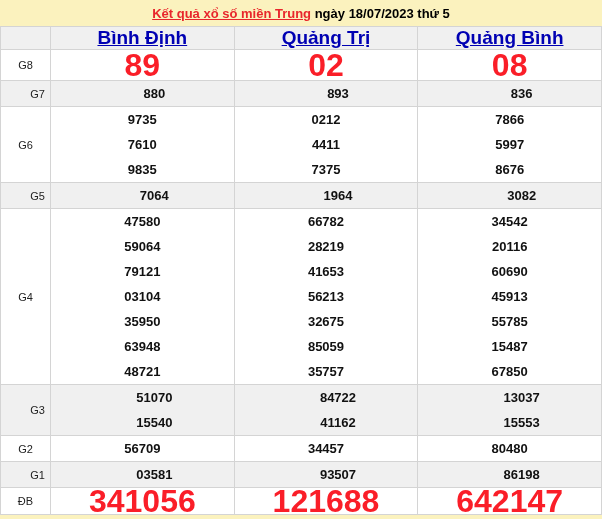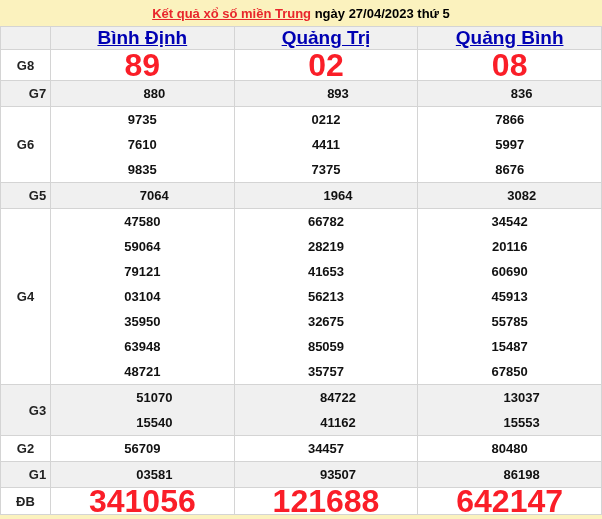--- a/index.html
+++ b/index.html
@@ -24,34 +24,34 @@
     border:1px solid #d4d4d4;
     text-align:center;vertical-align:middle;
     padding:0;
   }
   tr.head-row th{
     background:#f0f0f0;height:20px;
     font-size:19px;font-weight:bold;
   }
   tr.head-row th a{color:#0000b3;text-decoration:underline;cursor:pointer;}
   td.row-label{
-    font-size:13px;font-weight:bold;color:#222;
+    font-size:11px;font-weight:normal;color:#222;
     background:transparent;
   }
   tr.stripe td{background:#f0f0f0;padding-left:24px;}
   td.nums{font-size:13px;font-weight:bold;color:#111;}
   td.nums div{line-height:25px;}
   tr.hl td.nums{color:#fa1e28;font-size:32px;}
   tr.hl-g8 td.nums div{line-height:30px;}
   tr.hl-db td.nums div{line-height:26px;}
 </style>
 </head>
 <body>
 
-<div class="title-band"><a>Kết quả xổ số miền Trung</a><span> ngày 27/04/2023 thứ 5</span></div>
+<div class="title-band"><a>Kết quả xổ số miền Trung</a><span> ngày 18/07/2023 thứ 5</span></div>
 
 <table class="results">
   <colgroup>
     <col class="label-col">
       <col>
       <col>
       <col>
   </colgroup>
   <thead>
     <tr class="head-row">

